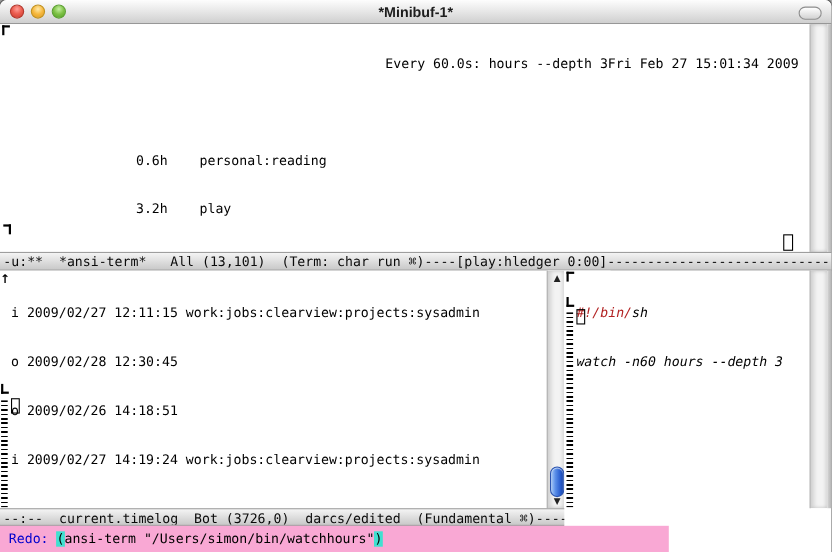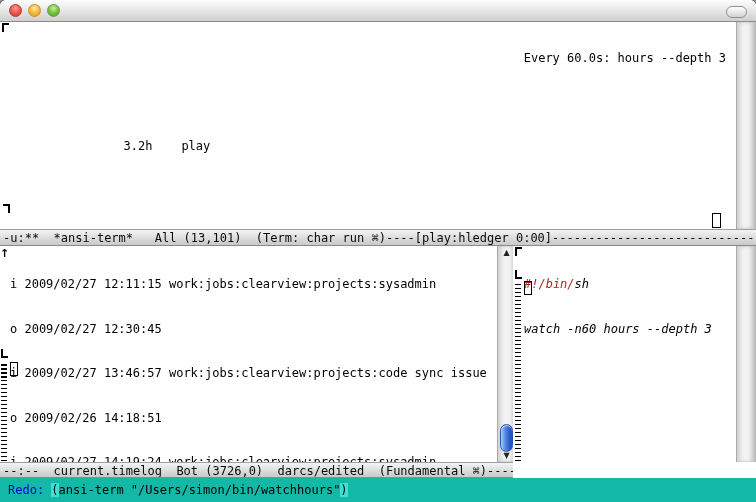--- a/index.html
+++ b/index.html
@@ -63,65 +63,67 @@
   .corner-bl{position:absolute;width:7px;height:9px;border-bottom:2px solid #000;border-left:2px solid #000;}
   .corner-tr{position:absolute;width:7px;height:9px;border-top:2px solid #000;border-right:2px solid #000;}
   .fringe-arrow{position:absolute;font-size:11px;line-height:11px;font-weight:bold;color:#000;font-family:"DejaVu Sans",sans-serif;}
   .dashcol{
     position:absolute;width:6px;
     background:repeating-linear-gradient(to bottom,#000 0,#000 1.5px,transparent 1.5px,transparent 4px);
   }
   
   .hcursor{position:absolute;border:1px solid #000;background:transparent;}
   
-  .minibuffer{position:absolute;left:0;top:478px;width:756px;height:24px;background:#14b8a6;
+  .minibuffer{position:absolute;left:0;top:478px;width:608px;height:24px;background:#f9a8d4;
     padding:4px 0 0 8px;line-height:16px;white-space:pre;}
   .prompt{color:var(--prompt_blue,#0000CD);}
   .paren{background:var(--paren_bg,#40E0D0);color:#000;}
   .sheb{color:var(--shebang_red,#B22222);}
 </style>
 </head>
 <body>
 
 <div class="window">
 
   <div class="titlebar">
     <div class="tl red"></div>
     <div class="tl yellow"></div>
     <div class="tl green"></div>
+    <div class="wtitle">*Minibuf-1*</div>
     <div class="oval"></div>
   </div>
 
   <div class="pane" style="left:0;top:22px;width:736px;height:207px;padding:0 10px 0 8px;">
     <div class="tline hdr">
       <span>Every 60.0s: hours --depth 3</span>
+      <span>Fri Feb 27 15:01:34 2009</span>
     </div>
     <div class="tline"></div>
+    <div class="tline">                0.6h    personal:reading</div>
     <div class="tline">                3.2h    play</div>
     
     
     
     
     
     
     
   </div>
   <div class="corner-tl" style="left:2px;top:23px;"></div>
   <div class="corner-tr" style="left:3px;top:204px;"></div>
   <div class="hcursor" style="left:712px;top:213px;width:9px;height:15px;"></div>
 
   <div class="track" style="left:736px;top:22px;height:207px;"></div>
   <div class="edge" style="left:752px;top:22px;height:207px;"></div>
 
   <div class="modeline" style="left:0;top:229px;width:756px;height:17px;">-u:**  *ansi-term*   All (13,101)  (Term: char run ⌘)----[play:hledger 0:00]--------------------------------------</div>
 
   <div class="pane" style="left:0;top:246px;width:555px;height:216px;padding:2px 0 0 10px;">
     <div class="bline">i 2009/02/27 12:11:15 work:jobs:clearview:projects:sysadmin</div>
-    <div class="bline">o 2009/02/27 12:30:45</div>
-    <div class="bline">i 2009/02/27 13:46:57 work:jobs:clearview:projects:code sync issue</div>
+    <div class="bline">o 2009/02/28 12:30:45</div>
     <div class="bline">o 2009/02/26 14:18:51</div>
     <div class="bline">i 2009/02/27 14:19:24 work:jobs:clearview:projects:sysadmin</div>
     
     
   </div>
   <div class="fringe-arrow" style="left:0;top:248px;">↑</div>
   <div class="corner-bl" style="left:1px;top:349px;"></div>
   <div class="dashcol" style="left:1px;top:364px;height:97px;"></div>
   <div class="hcursor" style="left:10px;top:362px;width:8px;height:14px;"></div>
 

